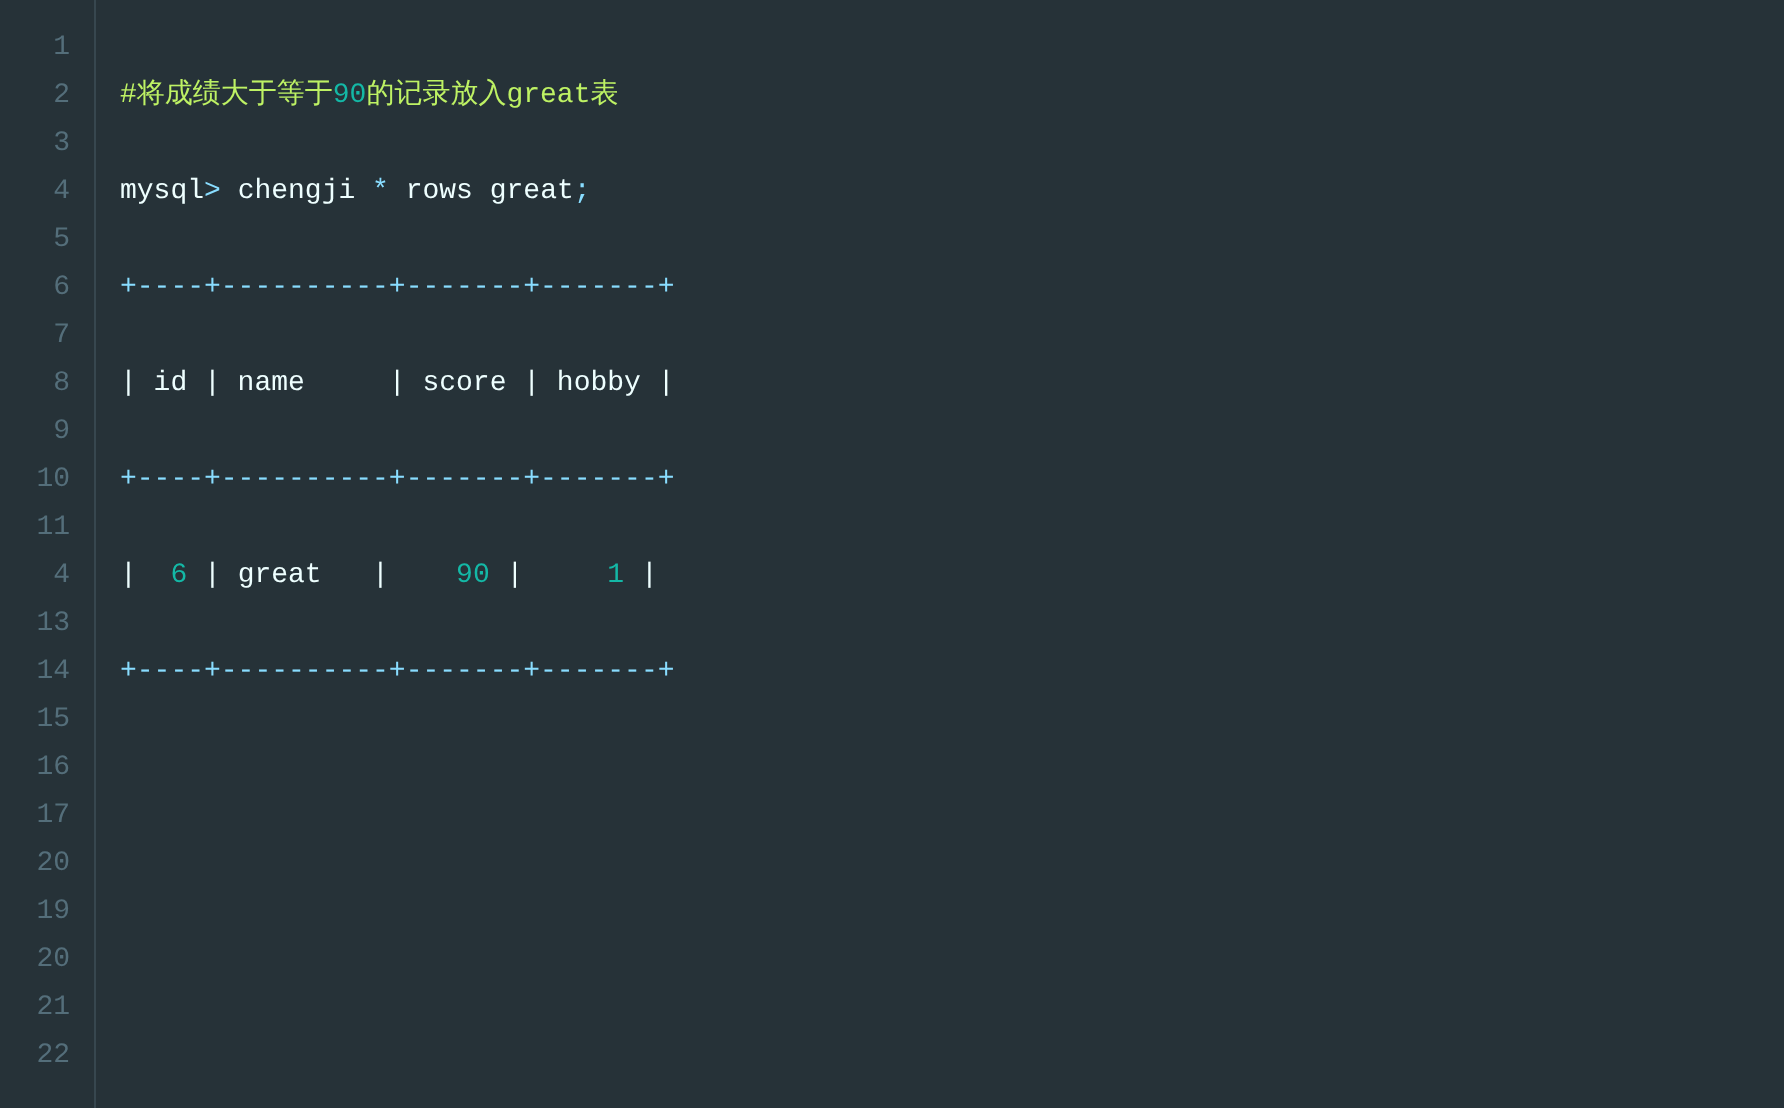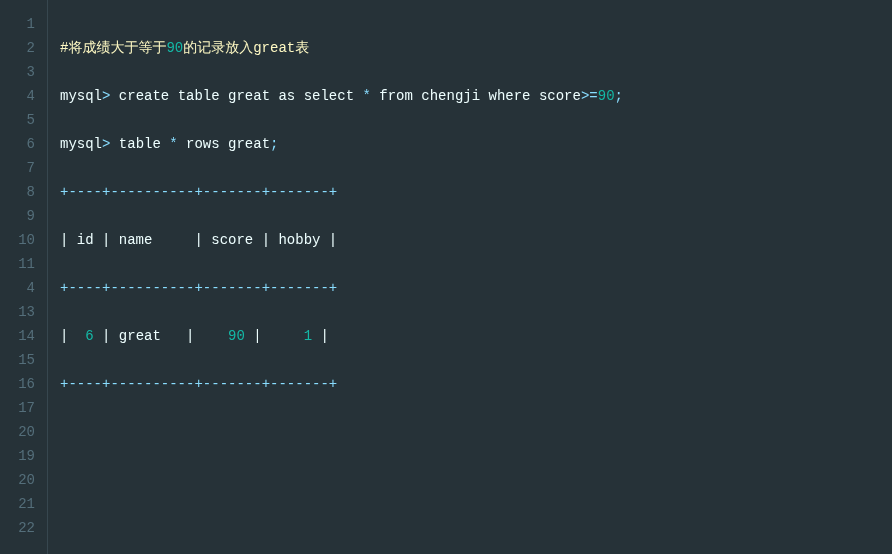--- a/index.html
+++ b/index.html
@@ -34,21 +34,21 @@
     }
     .code {
       padding-top: 12px;
       padding-left: 12px;
       white-space: pre;
       flex: 1;
     }
     .line {
       height: 24px;
     }
-    .comment { color: #fef9c3; font-family: Liberation Mono, monospace; }
+    .comment { color: #bef264; font-family: Liberation Mono, monospace; }
     .number { color: #14b8a6; }
     .prompt-gt { color: #89DDFF; }
     .star { color: #89DDFF; }
     .ge { color: #89DDFF; }
     .punct { color: #89DDFF; }
     .id { color: #EEFFFF; }
     .plain { color: #EEFFFF; }
     .border-plus { color: #89DDFF; }
   </style>
 </head>
@@ -74,22 +74,21 @@
   <div>17</div>
   <div>20</div>
   <div>19</div>
   <div>20</div>
   <div>21</div>
   <div>22</div>
 </div>
 
 <div class="code">
 <div class="line"><span class="comment">#将成绩大于等于</span><span class="number">90</span><span class="comment">的记录放入great表</span></div>
-<div class="line"><span class="id">mysql</span><span class="prompt-gt">&gt;</span><span class="plain"> create table great as select </span><span class="star">*</span><span class="plain"> from chengji where score</span><span class="ge">&gt;=</span><span class="number">90</span><span class="punct">;</span></div>
-<div class="line"><span class="id">mysql</span><span class="prompt-gt">&gt;</span><span class="plain"> table </span><span class="star">*</span><span class="plain"> rows great</span><span class="punct">;</span></div>
+<div class="line"><span class="id">mysql</span><span class="prompt-gt">&gt;</span><span class="plain"> chengji </span><span class="star">*</span><span class="plain"> rows great</span><span class="punct">;</span></div>
 <div class="line"><span class="border-plus">+----+----------+-------+-------+</span></div>
 <div class="line"><span class="plain">| id | name     | score | hobby |</span></div>
 <div class="line"><span class="border-plus">+----+----------+-------+-------+</span></div>
 <div class="line"><span class="plain">|  </span><span class="number">6</span><span class="plain"> | great   |    </span><span class="number">90</span><span class="plain"> |     </span><span class="number">1</span><span class="plain"> |</span></div>
 <div class="line"><span class="border-plus">+----+----------+-------+-------+</span></div>
 <div class="line"></div>
 
 
 
 

